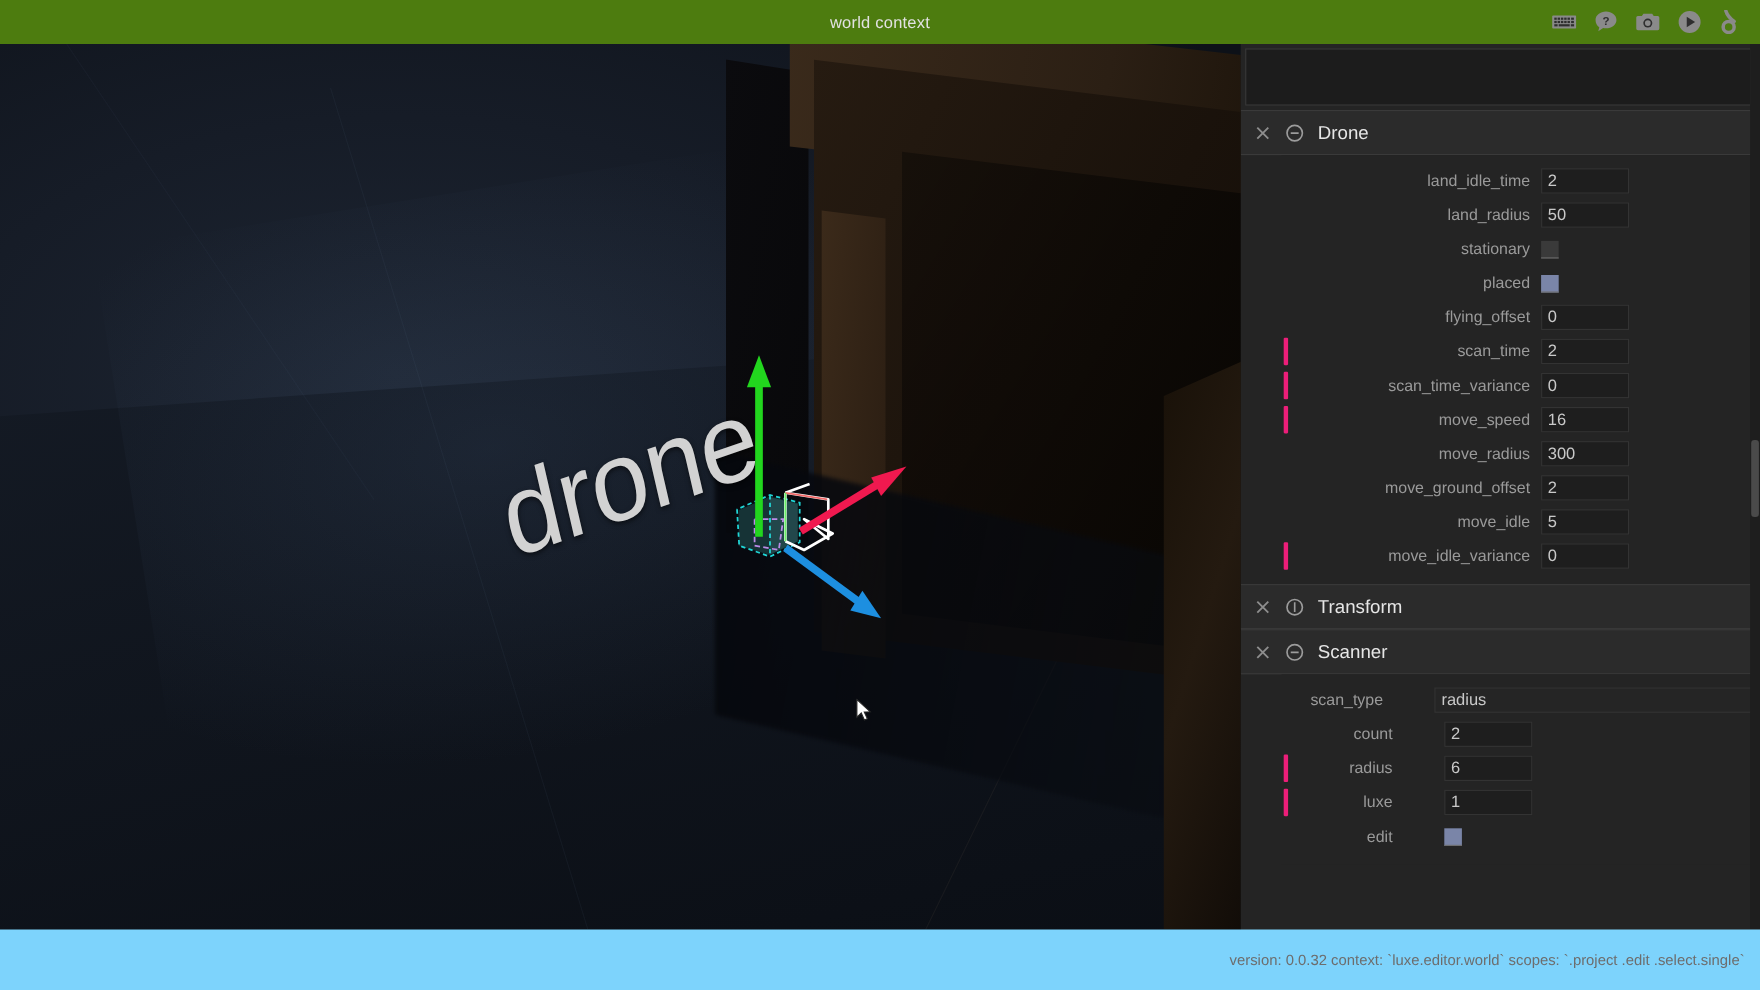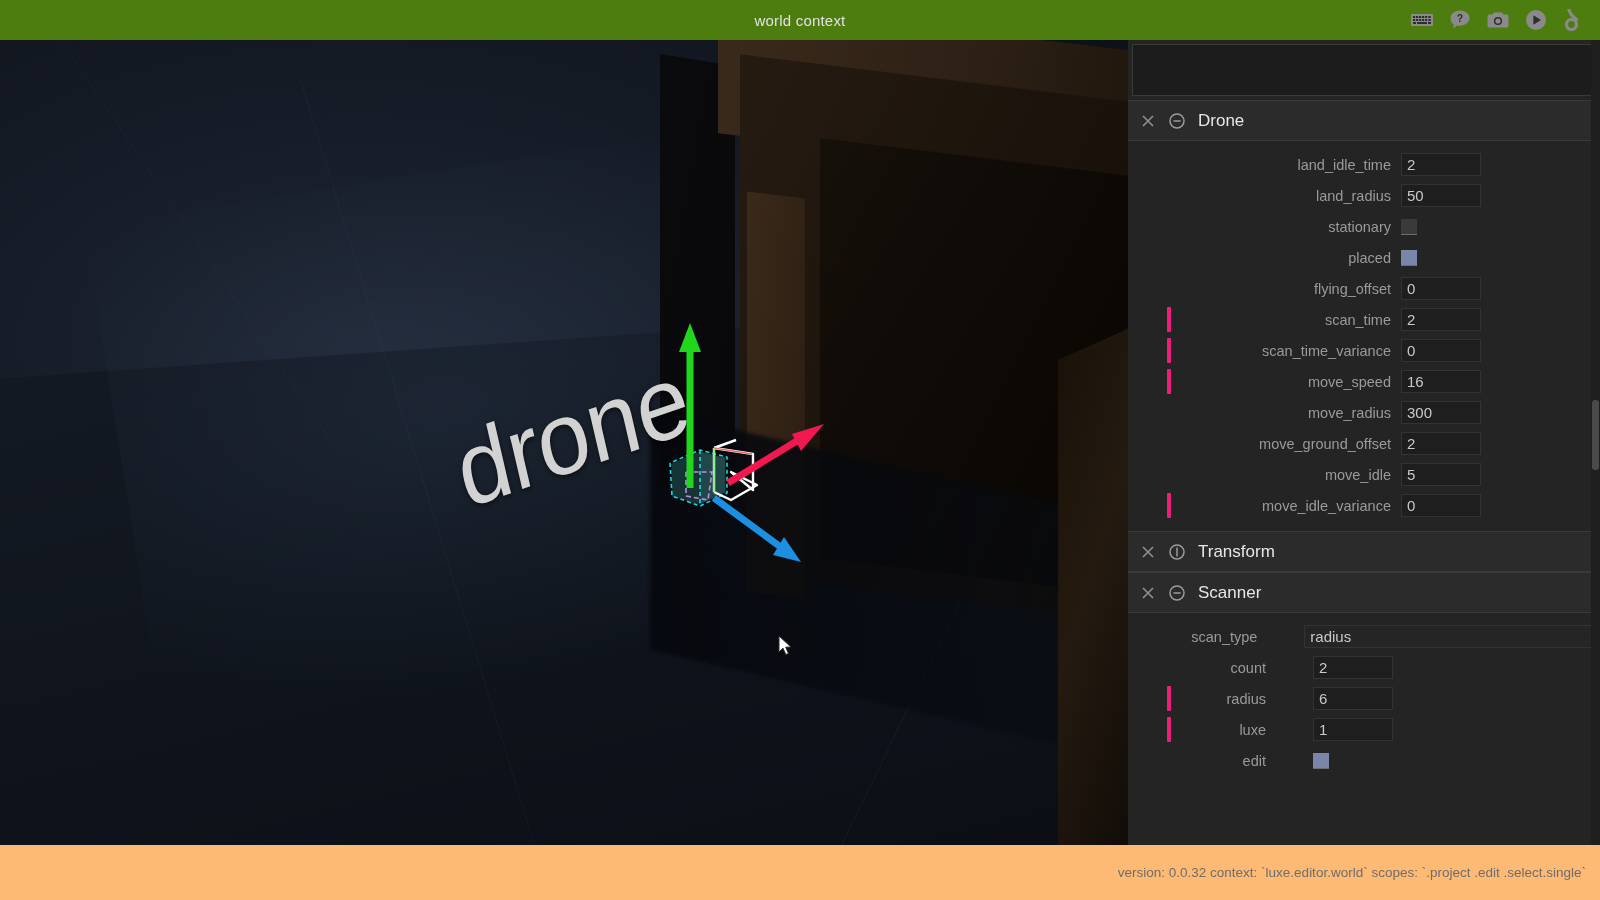--- a/index.html
+++ b/index.html
@@ -173,21 +173,21 @@
     background: #1e1e1e;
   }
   .scroll-thumb {
     position: absolute; right: 1px; top: 360px; width: 7px; height: 70px;
     background: #4a4a4a; border-radius: 3px; cursor: pointer;
   }
 
   
   .statusbar {
     position: absolute; left: 0; bottom: 0; width: 1600px; height: 55px;
-    background: #fdba74; display: flex; align-items: center;
+    background: #7dd3fc; display: flex; align-items: center;
     justify-content: flex-end; padding-right: 14px;
   }
   .status-text { color: #6d6d6d; font-size: 13.5px; white-space: nowrap; }
   .viewport-bottom-fill {
     position: absolute; left: 0; top: 845px; width: 1128px; height: 10px;
     background: #0b0e14;
   }
 </style>
 </head>
 <body>

